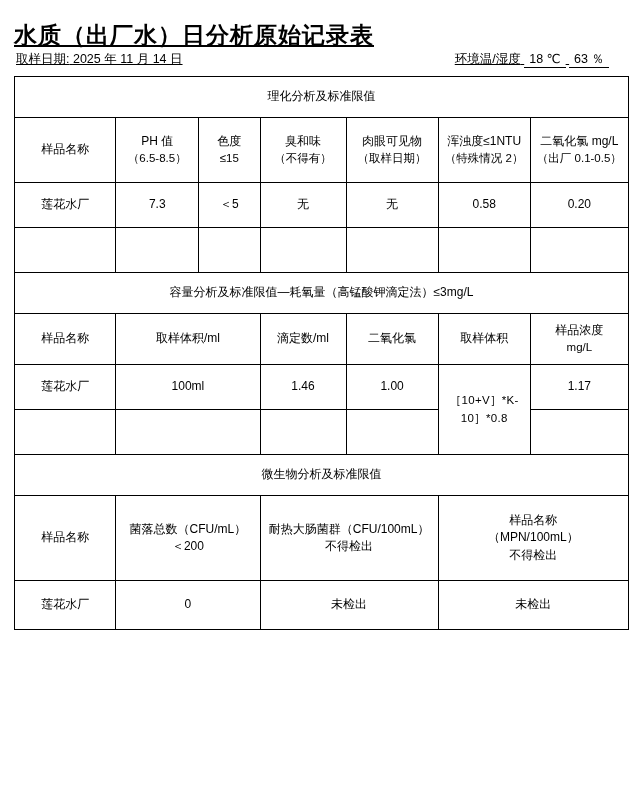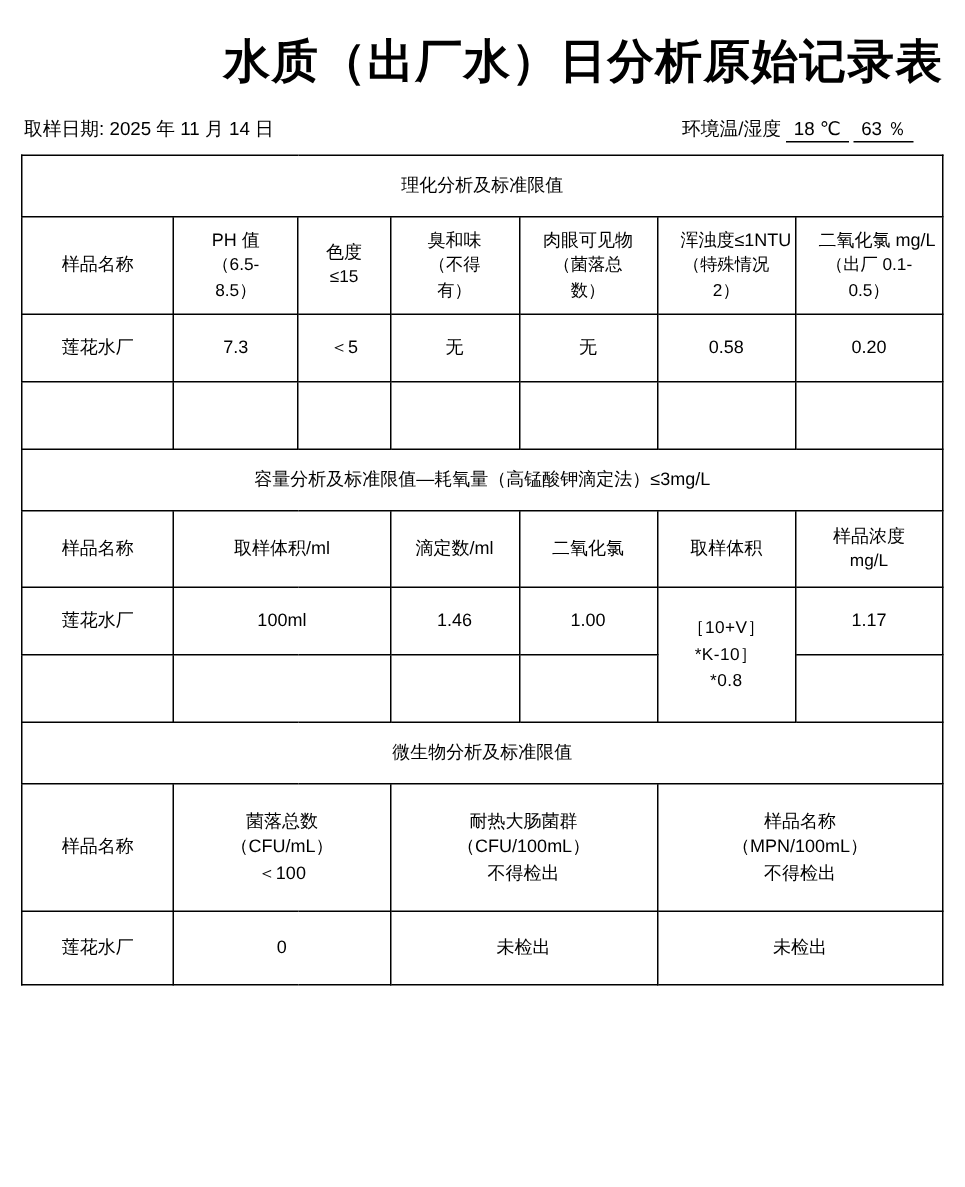--- a/index.html
+++ b/index.html
@@ -16,34 +16,36 @@
     overflow: hidden;
   }
   .page {
     width: 643px;
     height: 791px;
     box-sizing: border-box;
     padding: 0 14px;
     position: relative;
   }
   .doc-title {
-    text-align: right;
+    text-align: left;
     font-family: "Liberation Serif", "DejaVu Serif", serif;
-    font-size: 31px;
+    font-size: 23px;
     font-weight: bold;
     letter-spacing: 1px;
     margin: 20px 0 0 0;
     padding: 0;
+    text-decoration: underline;
   }
   .meta-row {
     display: flex;
     justify-content: space-between;
     align-items: flex-end;
     font-size: 12.5px;
-    margin: 16px 2px 8px 2px;
+    margin: 0 2px 8px 2px;
+    text-decoration: underline;
   }
   .meta-left {
     white-space: nowrap;
   }
   .meta-right {
     white-space: nowrap;
     margin-right: 18px;
   }
   .meta-label {
     font-size: 12.5px;
@@ -60,21 +62,21 @@
   table.main {
     width: 100%;
     border-collapse: collapse;
     table-layout: fixed;
   }
   table.main td {
     border: 1px solid #000000;
     text-align: center;
     vertical-align: middle;
     font-size: 12px;
-    padding: 3px 15px;
+    padding: 3px 1px;
     line-height: 1.45;
   }
   .section-head {
     height: 34px;
     font-size: 13.5px;
   }
   .hdr-cell {
     height: 58px;
     font-size: 11.5px;
   }
@@ -148,21 +150,21 @@
         <td class="hdr-cell">
           <span>色度</span>
           <span class="sub">≤15</span>
         </td>
         <td class="hdr-cell">
           <span>臭和味</span>
           <span class="sub">（不得有）</span>
         </td>
         <td class="hdr-cell">
           <span>肉眼可见物</span>
-          <span class="sub">（菌落总数）</span>
+          <span class="sub">（取样日期）</span>
         </td>
         <td class="hdr-cell">
           <span class="nowrap">浑浊度≤1NTU</span>
           <span class="sub">（特殊情况 2）</span>
         </td>
         <td class="hdr-cell">
           <span class="nowrap">二氧化氯 mg/L</span>
           <span class="sub">（出厂 0.1-0.5）</span>
         </td>
       </tr>
@@ -218,21 +220,21 @@
       </tr>
 
       <tr>
         <td class="section-head" colspan="7">微生物分析及标准限值</td>
       </tr>
       <tr>
         <td class="tall-hdr">样品名称</td>
         <td class="tall-hdr" colspan="2">
           <span>菌落总数（CFU/mL）</span>
           <br>
-          <span>＜100</span>
+          <span>＜200</span>
         </td>
         <td class="tall-hdr" colspan="2">
           <span>耐热大肠菌群（CFU/100mL）</span>
           <br>
           <span>不得检出</span>
         </td>
         <td class="tall-hdr" colspan="2">
           <span>样品名称</span>
           <br>
           <span>（MPN/100mL）</span>

